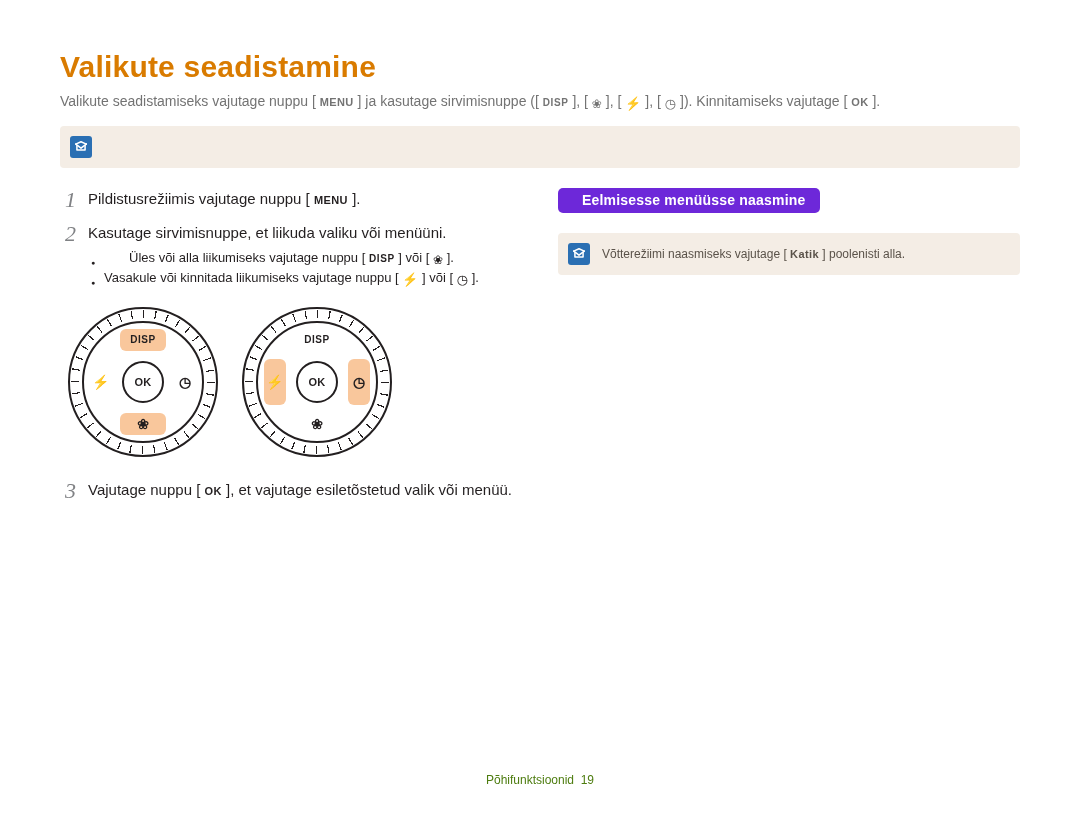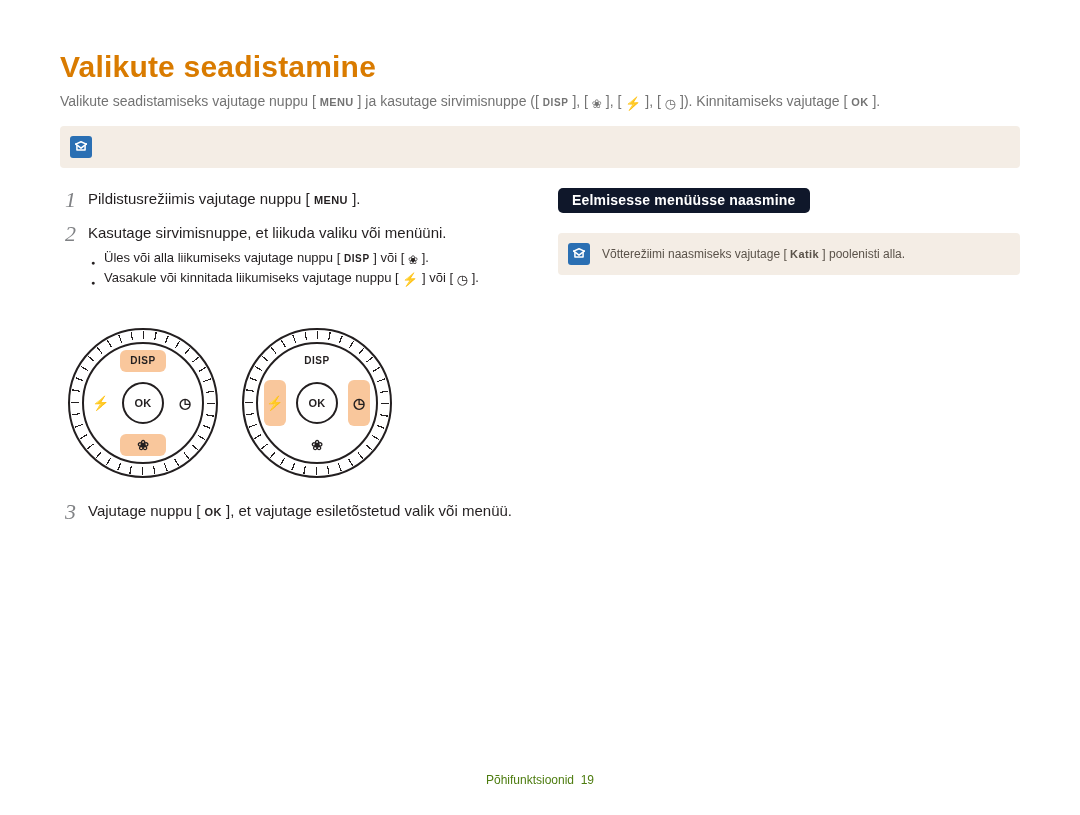--- a/index.html
+++ b/index.html
@@ -98,21 +98,22 @@
     flex: 0 0 16px;
   }
   .step-body {
     font-size: 15px;
     line-height: 22px;
     color: #231f20;
   }
   .bullets {
     list-style: none;
     padding: 0;
-    margin: 4px 0 24px 0;
+    margin: 4px 0 3px 0;
+    text-align: center;
   }
   .bullets li {
     font-size: 13px;
     line-height: 20px;
     color: #231f20;
     padding-left: 16px;
     position: relative;
   }
   .bullets li::before {
     content: "●";
@@ -186,25 +187,25 @@
   .pad.right  { right: 22px; top: 50%; transform: translateY(-50%); width: 22px; height: 46px; }
   .highlight {
     background: #f9c79c;
     border-radius: 6px;
   }
   .pad .psym { font-size: 14px; font-weight: 700; line-height: 1; }
 
   
   .subheading {
     display: inline-block;
-    background: #0f172a;
+    background: #6d28d9;
     color: #fff;
     font-weight: 600;
     font-size: 14px;
-    padding: 4px 14px 5px 14px;
+    padding: 4px 14px 5px 24px;
     border-radius: 5px;
     margin: 0 0 8px 0;
     letter-spacing: 0.2px;
   }
   .rtext {
     font-size: 14.5px;
     line-height: 22px;
     margin-bottom: 16px;
   }
 

